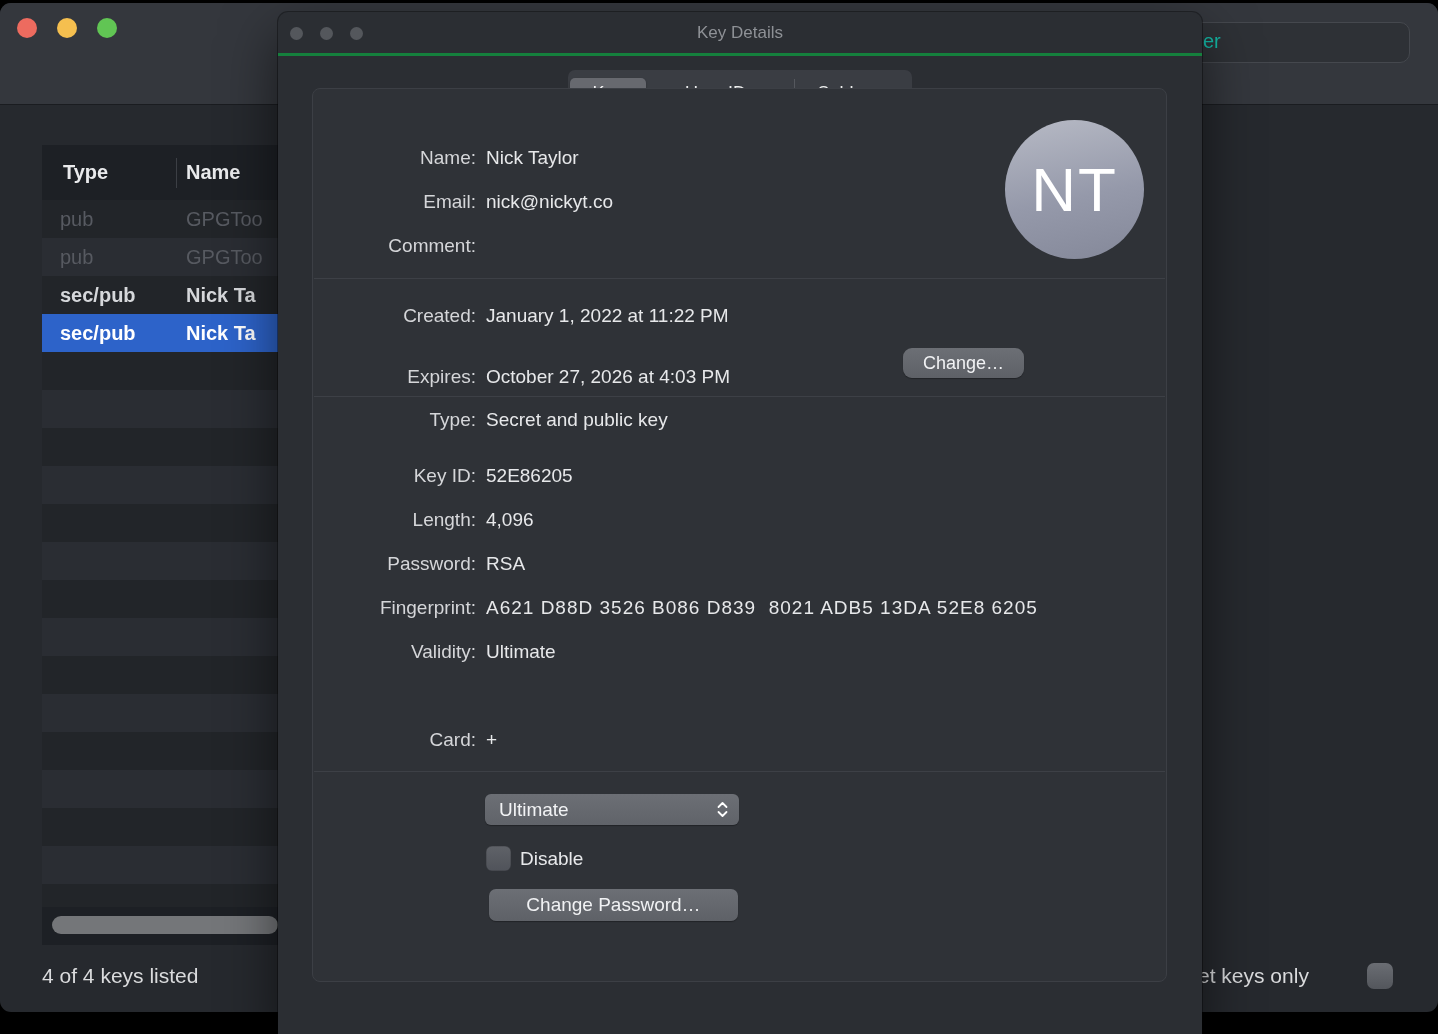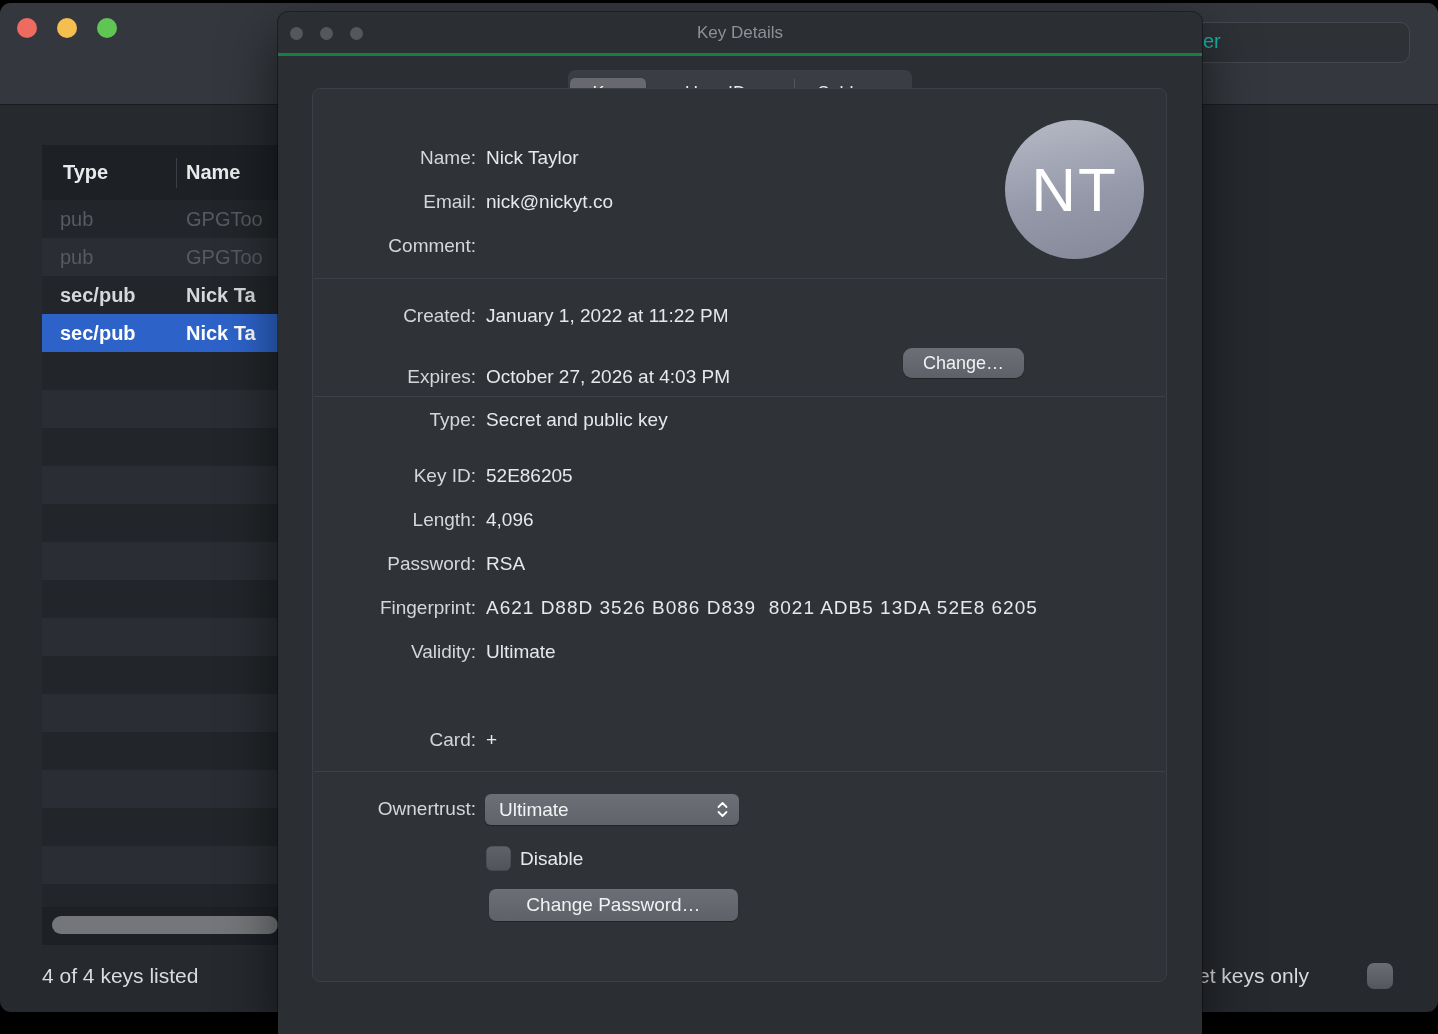--- a/index.html
+++ b/index.html
@@ -225,23 +225,20 @@
         <span class="flabel">Validity:</span>
         <span class="fvalue">Ultimate</span>
       </div>
       <div class="frow" style="top:638px">
         <span class="flabel">Card:</span>
         <span class="fvalue">+</span>
       </div>
 
       <div class="hdivider" style="top:682px"></div>
 
-      <div class="frow" style="top:707px">
-        <span class="flabel">Ownertrust:</span>
-      </div>
       <div class="dropdown">
         <span class="dvalue">Ultimate</span>
         <svg class="chevrons" width="13" height="17" viewBox="0 0 13 17">
           <path d="M2.5 6 L6.5 2 L10.5 6" stroke="#ffffff" stroke-width="1.8" fill="none" stroke-linecap="round" stroke-linejoin="round"></path>
           <path d="M2.5 11 L6.5 15 L10.5 11" stroke="#ffffff" stroke-width="1.8" fill="none" stroke-linecap="round" stroke-linejoin="round"></path>
         </svg>
       </div>
 
       <div class="checkbox"></div>
       <span class="checkbox-label">Disable</span>

